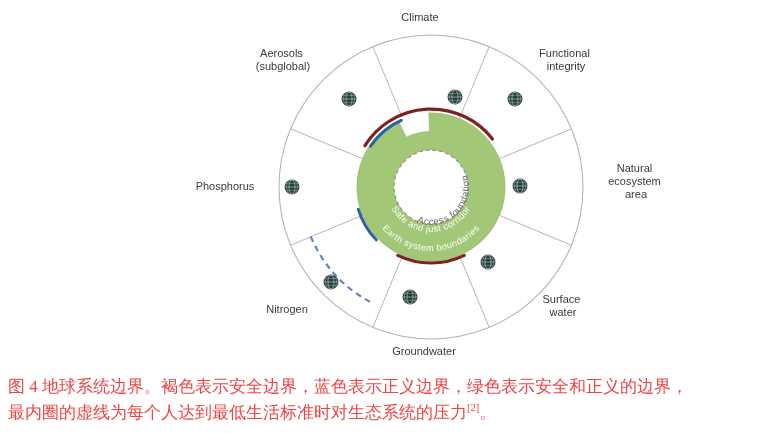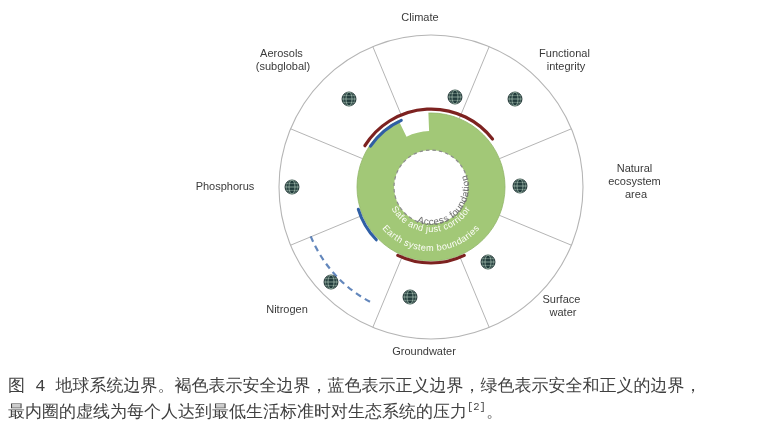--- a/index.html
+++ b/index.html
@@ -27,24 +27,24 @@
     font-size: 9.8px;
     fill: #6f6f6f;
     letter-spacing: 0.4px;
     font-family: "Liberation Sans", sans-serif;
   }
   .caption {
     position: absolute;
     left: 8px;
     top: 374px;
     width: 770px;
-    font-family: Liberation Mono, monospace;
+    font-family: Liberation Serif, serif;
     font-size: 17px;
     line-height: 25.5px;
-    color: #404040;
+    color: #ef4444;
   }
   .caption sup {
     font-size: 10.5px;
     vertical-align: super;
     line-height: 0;
   }
 </style>
 </head>
 <body>
 

